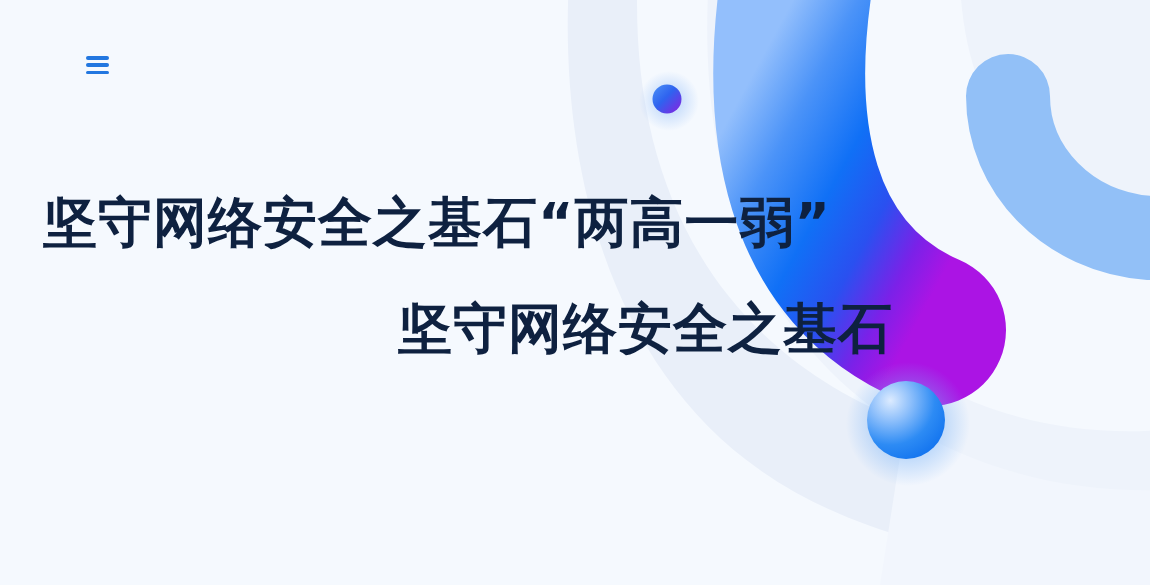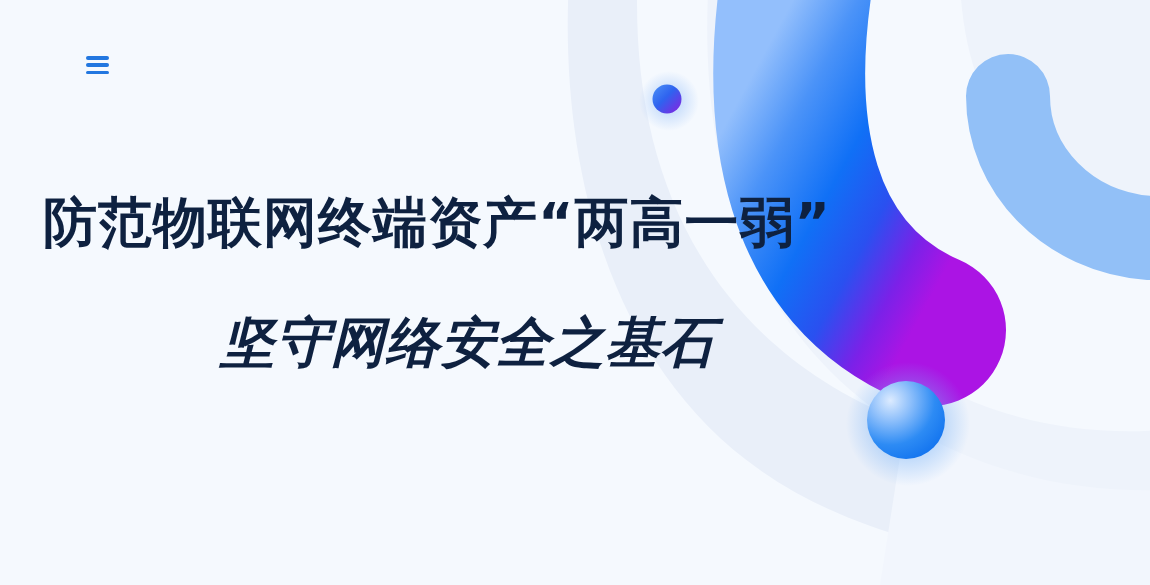--- a/index.html
+++ b/index.html
@@ -69,25 +69,24 @@
     line-height: 74px;
     letter-spacing: 1px;
     white-space: nowrap;
     font-family: "DejaVu Sans", "Liberation Sans", sans-serif;
   }
   #title-line-1 {
     margin-left: 43px;
     text-align: left;
   }
   #title-line-2 {
-    margin-top: 46px;
+    margin-top: 32px;
     margin-left: 43px;
-    text-align: center;
+    text-align: right;
     width: 850px;
-    font-style: italic;
   }
 </style>
 </head>
 <body>
 
 <div id="slide">
 
   <svg id="deco" viewBox="0 0 1150 585" width="1150" height="585" xmlns="http://www.w3.org/2000/svg">
     <defs>
 
@@ -175,17 +174,17 @@
     </g>
   </svg>
 
   <div id="menu-button">
     <span class="bar b1"></span>
     <span class="bar b2"></span>
     <span class="bar b3"></span>
   </div>
 
   <div id="title-block">
-    <div class="title-line" id="title-line-1">防范物联网终端资产“两高一弱”</div>
+    <div class="title-line" id="title-line-1">坚守网络安全之基石“两高一弱”</div>
     <div class="title-line" id="title-line-2">坚守网络安全之基石</div>
   </div>
 
 </div>
 
 </body></html>

